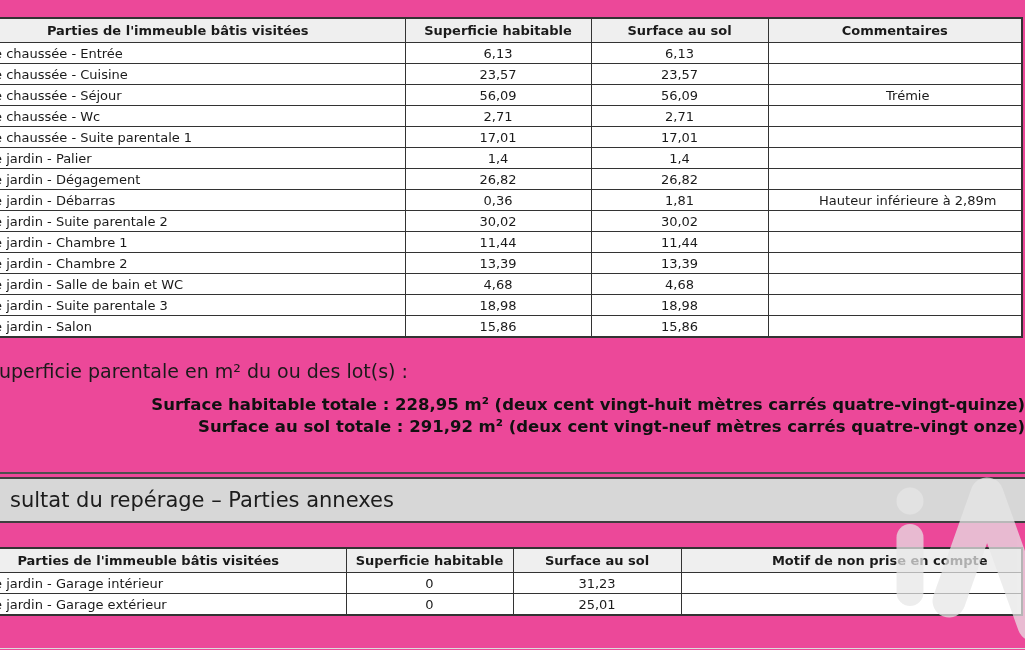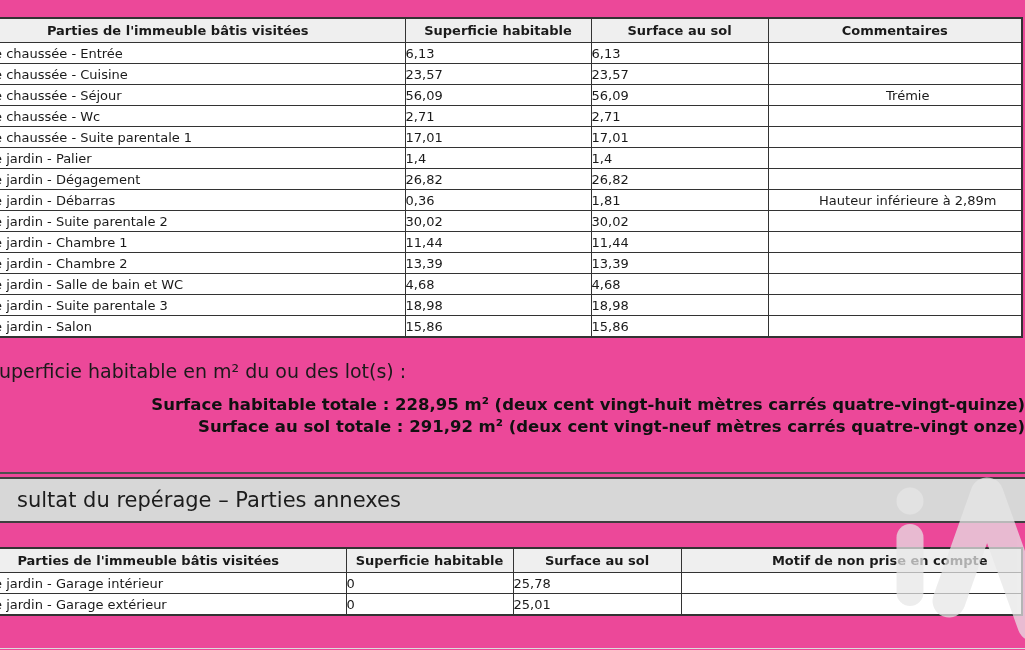--- a/index.html
+++ b/index.html
@@ -8,36 +8,36 @@
 
   
   .tbl{position:absolute;border-collapse:collapse;table-layout:fixed;background:#ffffff;
        font-size:13px;color:#1a1a1a;border:2px solid #333333;}
   .tbl th,.tbl td{border:1.5px solid #333333;white-space:nowrap;vertical-align:middle;padding:0;}
   .tbl th{background:#efefef;font-weight:bold;text-align:center;height:23px;font-size:13px;}
   #table1{left:-51px;top:17px;width:1072px;}
   #table2{left:-51px;top:547px;width:1072px;}
   #table1 td,#table2 td{height:20px;}
   td.cell-label{text-align:left;padding-left:43px;}
-  td.cell-num{}
+  td.cell-num{text-align:center;}
   td.cell-comment{text-align:center;padding-left:26px;}
   td.cell-motif{text-align:center;padding-left:55px;}
   th.pad-comment{}
   th.pad-motif{padding-left:57px;}
 
   
   .intro{position:absolute;left:-1px;top:360px;font-size:19px;color:#1a1a1a;}
   .totals{position:absolute;left:0;top:394px;width:1025px;text-align:right;
           font-weight:bold;font-size:16.5px;line-height:21.5px;color:#111111;}
 
   
   .rule{position:absolute;left:0;top:472px;width:1025px;height:2px;background:#4f4f4f;}
   .section-bar{position:absolute;left:0;top:477px;width:1025px;height:46px;box-sizing:border-box;
                background:#d7d7d7;border-top:2px solid #3f3f3f;border-bottom:2px solid #3f3f3f;}
-  .section-bar .bar-title{display:block;position:absolute;left:17px;top:0;line-height:42px;
+  .section-bar .bar-title{display:block;position:absolute;left:10px;top:0;line-height:42px;
                font-size:21px;color:#1c1c1c;white-space:nowrap;}
 
   
   .watermark{position:absolute;left:850px;top:465px;width:175px;height:185px;z-index:10;pointer-events:none;}
 
   .bottom-line{position:absolute;left:0;top:648px;width:1025px;height:1px;background:#dcdcdc;}
 </style>
 </head>
 <body>
 
@@ -139,21 +139,21 @@
         </tr>
         <tr>
           <td class="cell-label">e jardin - Salon</td>
           <td class="cell-num">15,86</td>
           <td class="cell-num">15,86</td>
           <td class="cell-comment"></td>
         </tr>
       </tbody>
   </table>
 
-  <div class="intro">uperficie habitable en m² du ou des lot(s) :</div>
+  <div class="intro">uperficie parentale en m² du ou des lot(s) :</div>
 
   <div class="totals">
     <div>Surface habitable totale : 228,95 m² (deux cent vingt-huit mètres carrés quatre-vingt-quinze)</div>
     <div>Surface au sol totale : 291,92 m² (deux cent vingt-neuf mètres carrés quatre-vingt onze)</div>
   </div>
 
   <div class="rule"></div>
 
   <div class="section-bar">
     <span class="bar-title">sultat du repérage – Parties annexes</span>
@@ -171,21 +171,21 @@
         <th>Parties de l'immeuble bâtis visitées</th>
         <th>Superficie habitable</th>
         <th>Surface au sol</th>
         <th class="pad-motif">Motif de non prise en compte</th>
       </tr>
     </thead>
     <tbody id="t2-body">
         <tr>
           <td class="cell-label">e jardin - Garage intérieur</td>
           <td class="cell-num">0</td>
-          <td class="cell-num">25,78</td>
+          <td class="cell-num">31,23</td>
           <td class="cell-motif"></td>
         </tr>
         <tr>
           <td class="cell-label">e jardin - Garage extérieur</td>
           <td class="cell-num">0</td>
           <td class="cell-num">25,01</td>
           <td class="cell-motif"></td>
         </tr>
       </tbody>
   </table>

